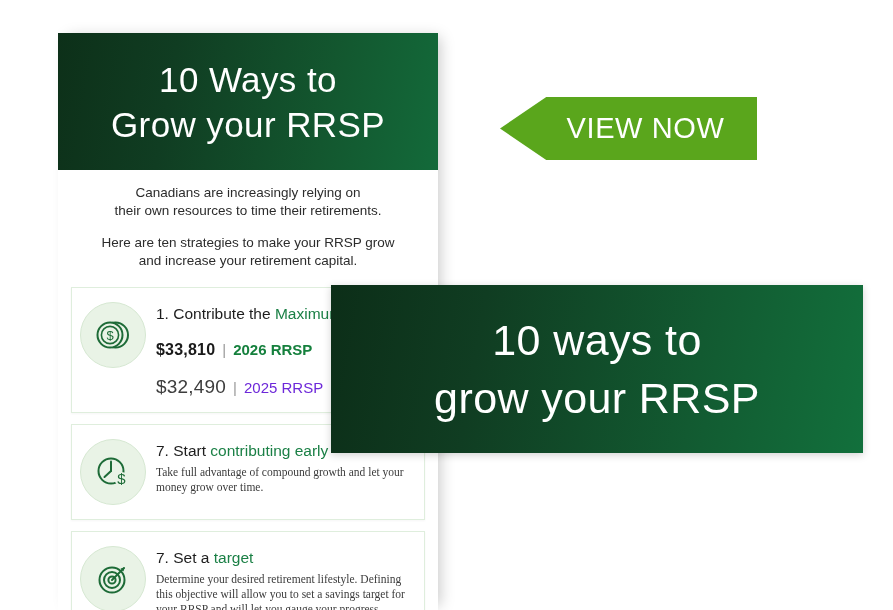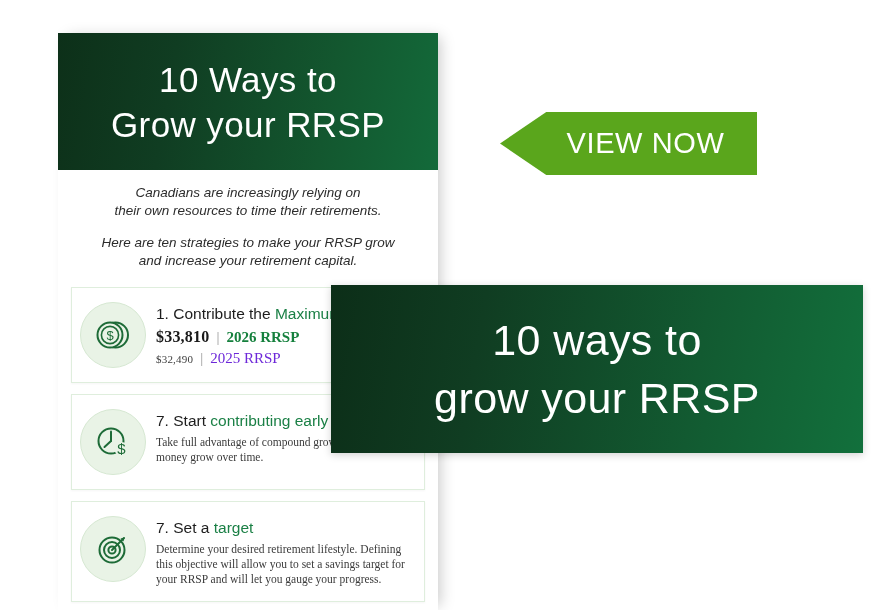--- a/index.html
+++ b/index.html
@@ -33,21 +33,20 @@
     font-weight:300;
     letter-spacing:0.4px;
     line-height:45px;
     text-align:center;
   }
 
   #panel-intro{
     padding:14px 22px 6px 22px;
     text-align:center;
     color:#2c2c2c;
-    font-style:italic;
   }
   #panel-intro p{
     margin:0;
     font-size:13.5px;
     line-height:18px;
     font-weight:400;
   }
   #panel-intro p.second{margin-top:14px;}
 
   .tip-card{
@@ -80,31 +79,31 @@
   }
   .tip-title .hl{color:#1b8046;}
   .tip-desc{
     margin-top:4px;
     font-size:11.5px;
     line-height:15px;
     color:#3b3b3b;
     font-family:"Liberation Serif", serif;
   }
 
-  .amount-row{display:flex;align-items:baseline;margin-top:4px;white-space:nowrap;font-family:Liberation Serif, serif;}
+  .amount-row{display:flex;align-items:baseline;margin-top:17px;white-space:nowrap;}
   .amt{font-size:16px;font-weight:bold;color:#1a1a1a;letter-spacing:0.2px;}
-  .amt.sub{font-weight:400;color:#3d3d3d;font-size:11px;}
+  .amt.sub{font-weight:400;color:#3d3d3d;font-size:19px;}
   .sep{color:#9a9a9a;margin:0 7px;font-size:15px;}
   .yr{font-size:15px;font-weight:bold;color:#15803d;}
   .yr.sub{font-weight:400;color:#6d28d9;}
 
   
   #view-now-button{
     position:absolute;
-    left:500px; top:112px;
+    left:500px; top:97px;
     width:257px; height:63px;
     background:#5aa61c;
     color:#ffffff;
     display:flex;align-items:center;justify-content:center;
     clip-path:polygon(0% 50%, 18% 0%, 100% 0%, 100% 100%, 18% 100%);
     cursor:pointer;
   }
   #view-now-button .label{
     font-size:29px;
     font-weight:300;

